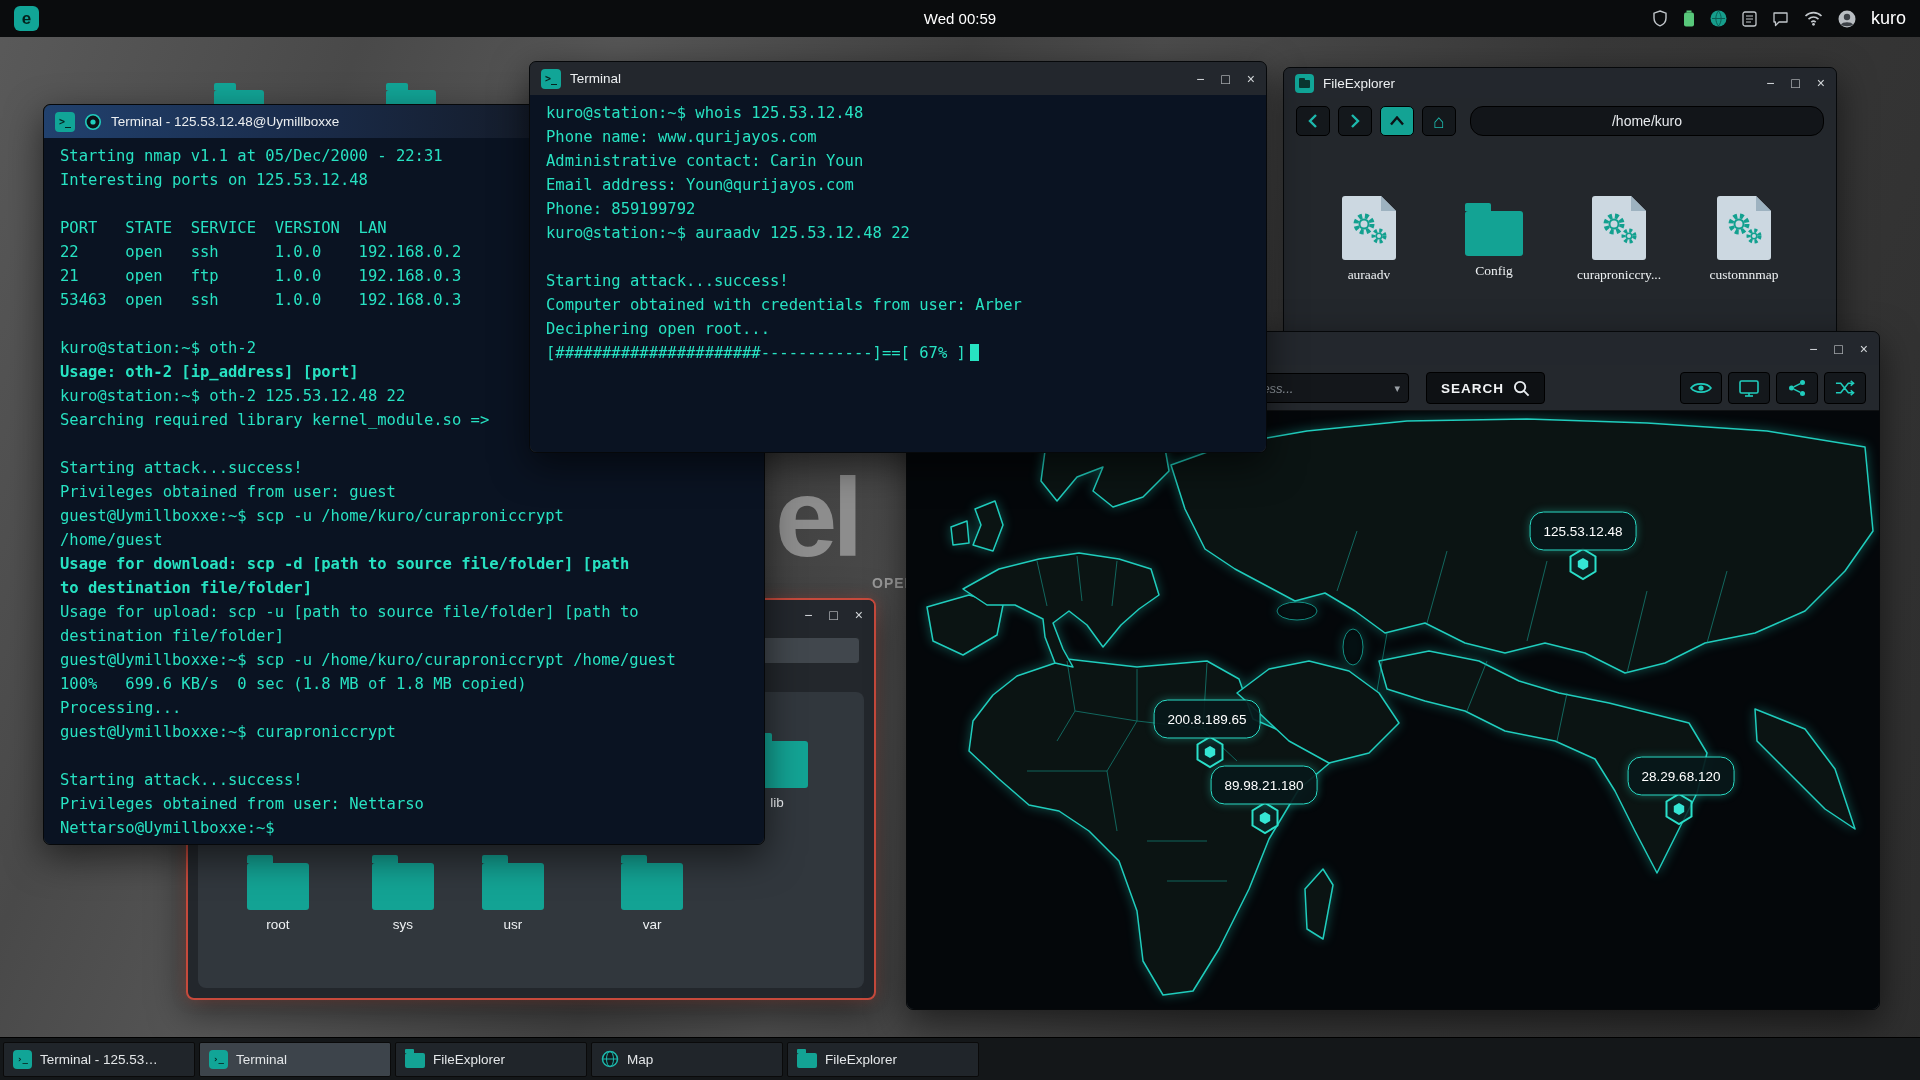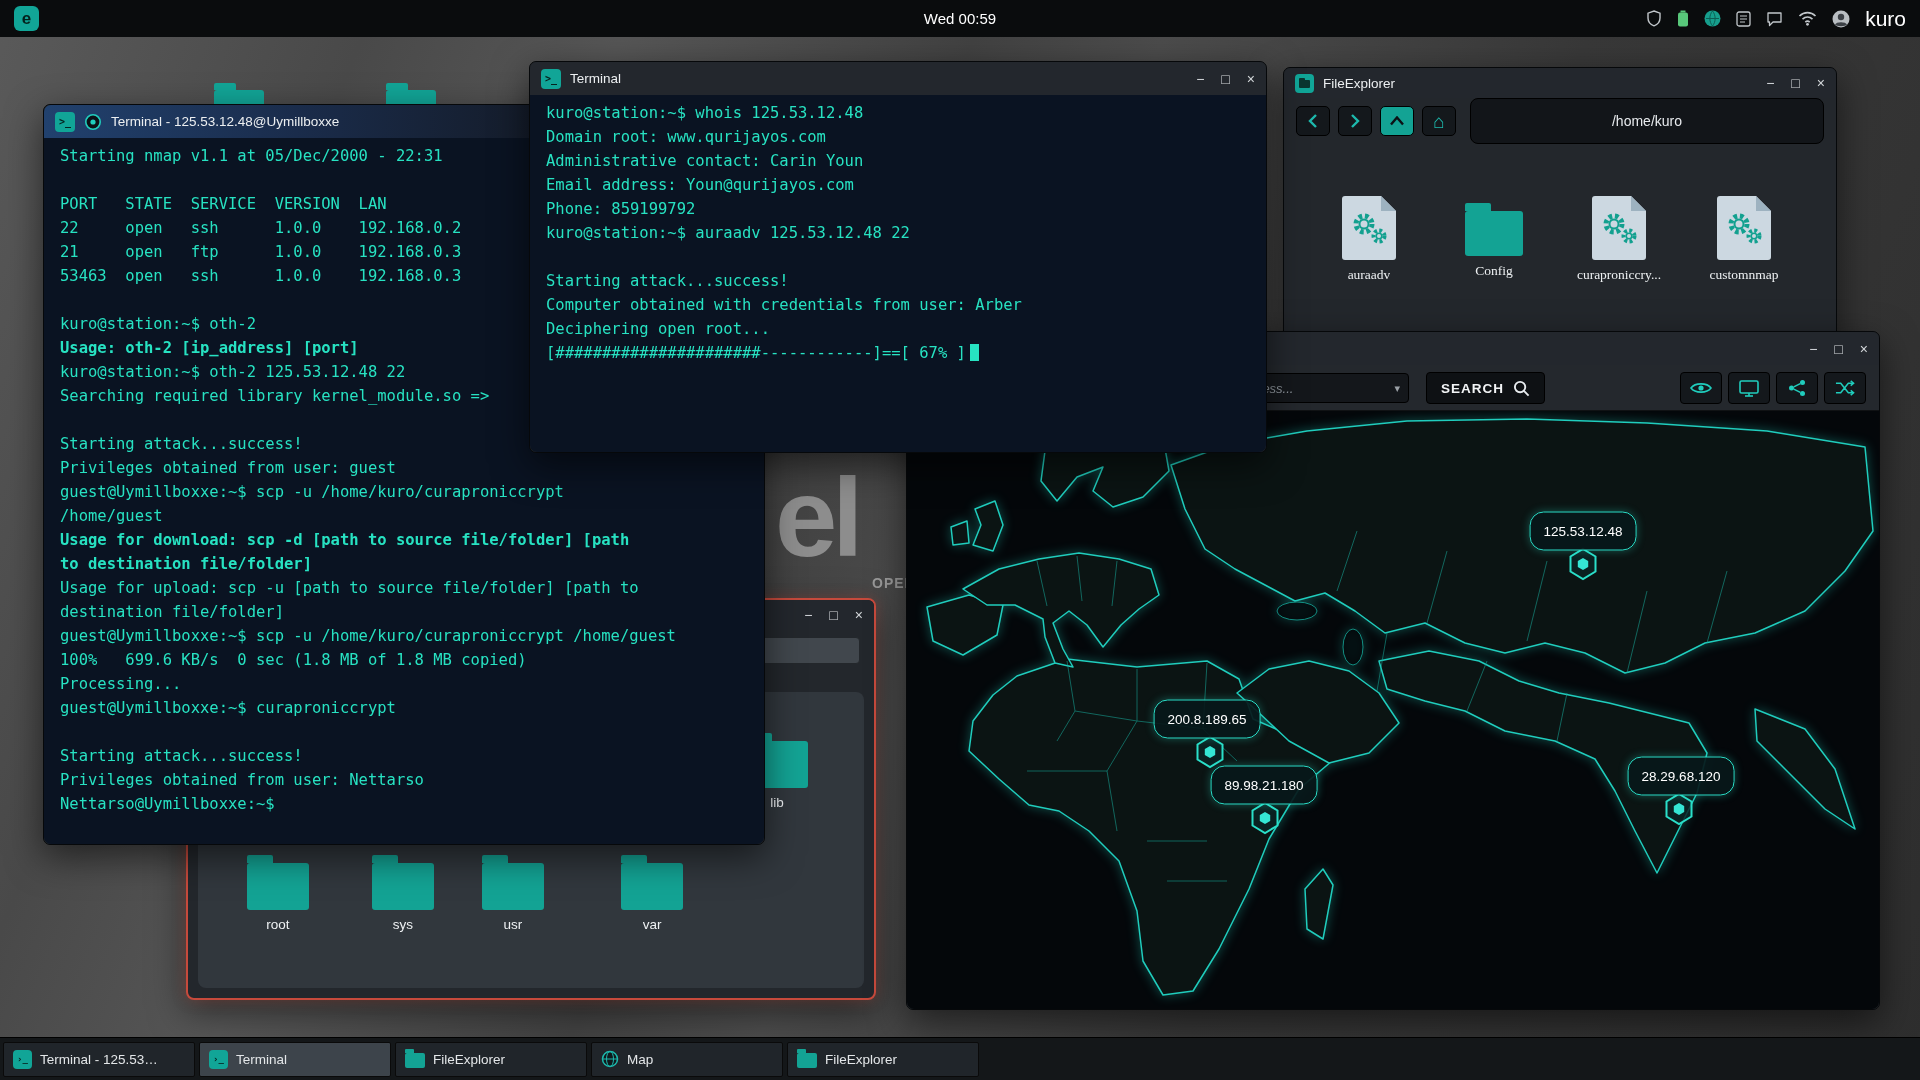--- a/index.html
+++ b/index.html
@@ -6,21 +6,21 @@
   html,body{background:#1d1d1d;}
   .screen{position:relative;width:1920px;height:1080px;overflow:hidden;
     font-family:"Liberation Sans",sans-serif;
     background:linear-gradient(112deg,#5a5a5a 0%,#494949 16%,#565656 27%,#424242 42%,#4c4c4c 50%,#383838 68%,#2e2e2e 100%);}
 
   
   .topbar{position:absolute;top:0;left:0;right:0;height:37px;background:#0a0c0d;display:flex;align-items:center;padding:0 14px;z-index:60;}
   .logo{width:25px;height:25px;border-radius:6px;background:#11a597;color:#04211c;font:bold 17px/25px "Liberation Sans",sans-serif;text-align:center;}
   .clock{position:absolute;left:50%;transform:translateX(-50%);color:#fff;font-size:15px;}
   .tb-right{margin-left:auto;display:flex;align-items:center;gap:15px;}
-  .tb-user{color:#fff;font-size:21px;}
+  .tb-user{color:#fff;font-size:18px;}
   .sicon{display:flex;align-items:center;}
 
   
   .desktop-logo{position:absolute;left:775px;top:462px;z-index:1;}
   .dl-main{font:bold 112px/1 "Liberation Sans",sans-serif;letter-spacing:-5px;color:#8d8d8d;}
   .dl-sub{position:absolute;left:97px;top:113px;font:bold 14px "Liberation Sans",sans-serif;letter-spacing:1px;color:#9d9d9d;}
   .desk-folder{position:absolute;top:90px;width:50px;height:36px;background:#12a597;border-radius:3px;z-index:1;}
   .desk-folder::before{content:'';position:absolute;top:-7px;left:0;width:22px;height:7px;background:#12a597;border-radius:2px 2px 0 0;}
 
   
@@ -42,21 +42,21 @@
   #t1 .tbar{background:linear-gradient(90deg,#21416e 0%,#1a2c4b 35%,#141b28 70%,#10151d 100%);}
   #t2{left:529px;top:61px;width:738px;height:392px;z-index:30;}
 
   
   #fe-kuro{left:1283px;top:67px;width:554px;height:280px;z-index:8;}
   #fe-kuro .tbar{height:30px;}
   .fe-nav{position:absolute;top:30px;left:0;right:0;height:46px;display:flex;align-items:center;gap:8px;padding:0 12px;}
   .nav-btn{width:34px;height:30px;border-radius:5px;background:#14181c;border:1px solid #000;display:flex;align-items:center;justify-content:center;color:#1db9ad;}
   .nav-btn.sel{background:#13a394;color:#0c1216;}
   .nav-home{font-size:19px;line-height:1;}
-  .path-input{flex:1;height:46px;margin-left:6px;background:#121519;border:1px solid #000;border-radius:8px;color:#e8ebee;font-size:14px;text-align:center;font-family:"Liberation Sans",sans-serif;}
+  .path-input{flex:1;height:30px;margin-left:6px;background:#121519;border:1px solid #000;border-radius:13px;color:#e8ebee;font-size:14px;text-align:center;font-family:"Liberation Sans",sans-serif;}
   .fe-files{position:absolute;top:128px;left:30px;display:flex;gap:15px;font-family:Liberation Serif, serif;}
   .fe-item{width:110px;display:flex;flex-direction:column;align-items:center;}
   .file-ic{width:54px;height:64px;background:#ccd8e1;border-radius:3px;position:relative;}
   .file-ic::before{content:'';position:absolute;top:0;right:0;border-style:solid;border-width:0 15px 15px 0;border-color:#23272c #23272c transparent transparent;}
   .file-ic::after{content:'';position:absolute;top:0;right:0;width:0;height:0;border-bottom:15px solid #9db2c0;border-right:15px solid transparent;}
   .folder-ic{width:58px;height:45px;background:#13a394;border-radius:3px;position:relative;margin-top:15px;}
   .folder-ic::before{content:'';position:absolute;top:-8px;left:0;width:26px;height:8px;background:#13a394;border-radius:2px 2px 0 0;}
   .fe-label{margin-top:7px;color:#eef1f3;font-size:13.5px;max-width:108px;white-space:nowrap;overflow:hidden;text-overflow:ellipsis;text-align:center;}
 
   
@@ -328,20 +328,21 @@
         </svg>
       <span>Terminal - 125.53.12.48@Uymillboxxe</span>
       <span class="ctrls">
         <span class="ctrl">−</span>
         <span class="ctrl">□</span>
         <span class="ctrl">×</span>
       </span>
     </div>
     <div class="tbody" id="t1-body">
         <div class="tline"><span>Starting nmap v1.1 at 05/Dec/2000 - 22:31</span></div>
+        <div class="tline"><span>Interesting ports on 125.53.12.48</span></div>
         <div class="tline"><span></span></div>
         <div class="tline"><span>PORT   STATE  SERVICE  VERSION  LAN</span></div>
         <div class="tline"><span>22     open   ssh      1.0.0    192.168.0.2</span></div>
         <div class="tline"><span>21     open   ftp      1.0.0    192.168.0.3</span></div>
         <div class="tline"><span>53463  open   ssh      1.0.0    192.168.0.3</span></div>
         <div class="tline"><span></span></div>
         <div class="tline"><span>kuro@station:~$ oth-2</span></div>
         <div class="tline"><span class="b">Usage: oth-2 [ip_address] [port]</span></div>
         <div class="tline"><span>kuro@station:~$ oth-2 125.53.12.48 22</span></div>
         <div class="tline"><span>Searching required library kernel_module.so =&gt;</span></div>
@@ -370,21 +371,21 @@
       <span class="term-ic">&gt;_</span>
       <span>Terminal</span>
       <span class="ctrls">
         <span class="ctrl">−</span>
         <span class="ctrl">□</span>
         <span class="ctrl">×</span>
       </span>
     </div>
     <div class="tbody" id="t2-body">
         <div class="tline"><span>kuro@station:~$ whois 125.53.12.48</span></div>
-        <div class="tline"><span>Domain root: www.qurijayos.com</span></div>
+        <div class="tline"><span>Phone name: www.qurijayos.com</span></div>
         <div class="tline"><span>Administrative contact: Carin Youn</span></div>
         <div class="tline"><span>Email address: Youn@qurijayos.com</span></div>
         <div class="tline"><span>Phone: 859199792</span></div>
         <div class="tline"><span>kuro@station:~$ auraadv 125.53.12.48 22</span></div>
         <div class="tline"><span></span></div>
         <div class="tline"><span>Starting attack...success!</span></div>
         <div class="tline"><span>Computer obtained with credentials from user: Arber</span></div>
         <div class="tline"><span>Deciphering open root...</span></div>
         <div class="tline"><span>[######################------------]==[ 67% ]</span><span class="cursor"></span></div>
       </div>

